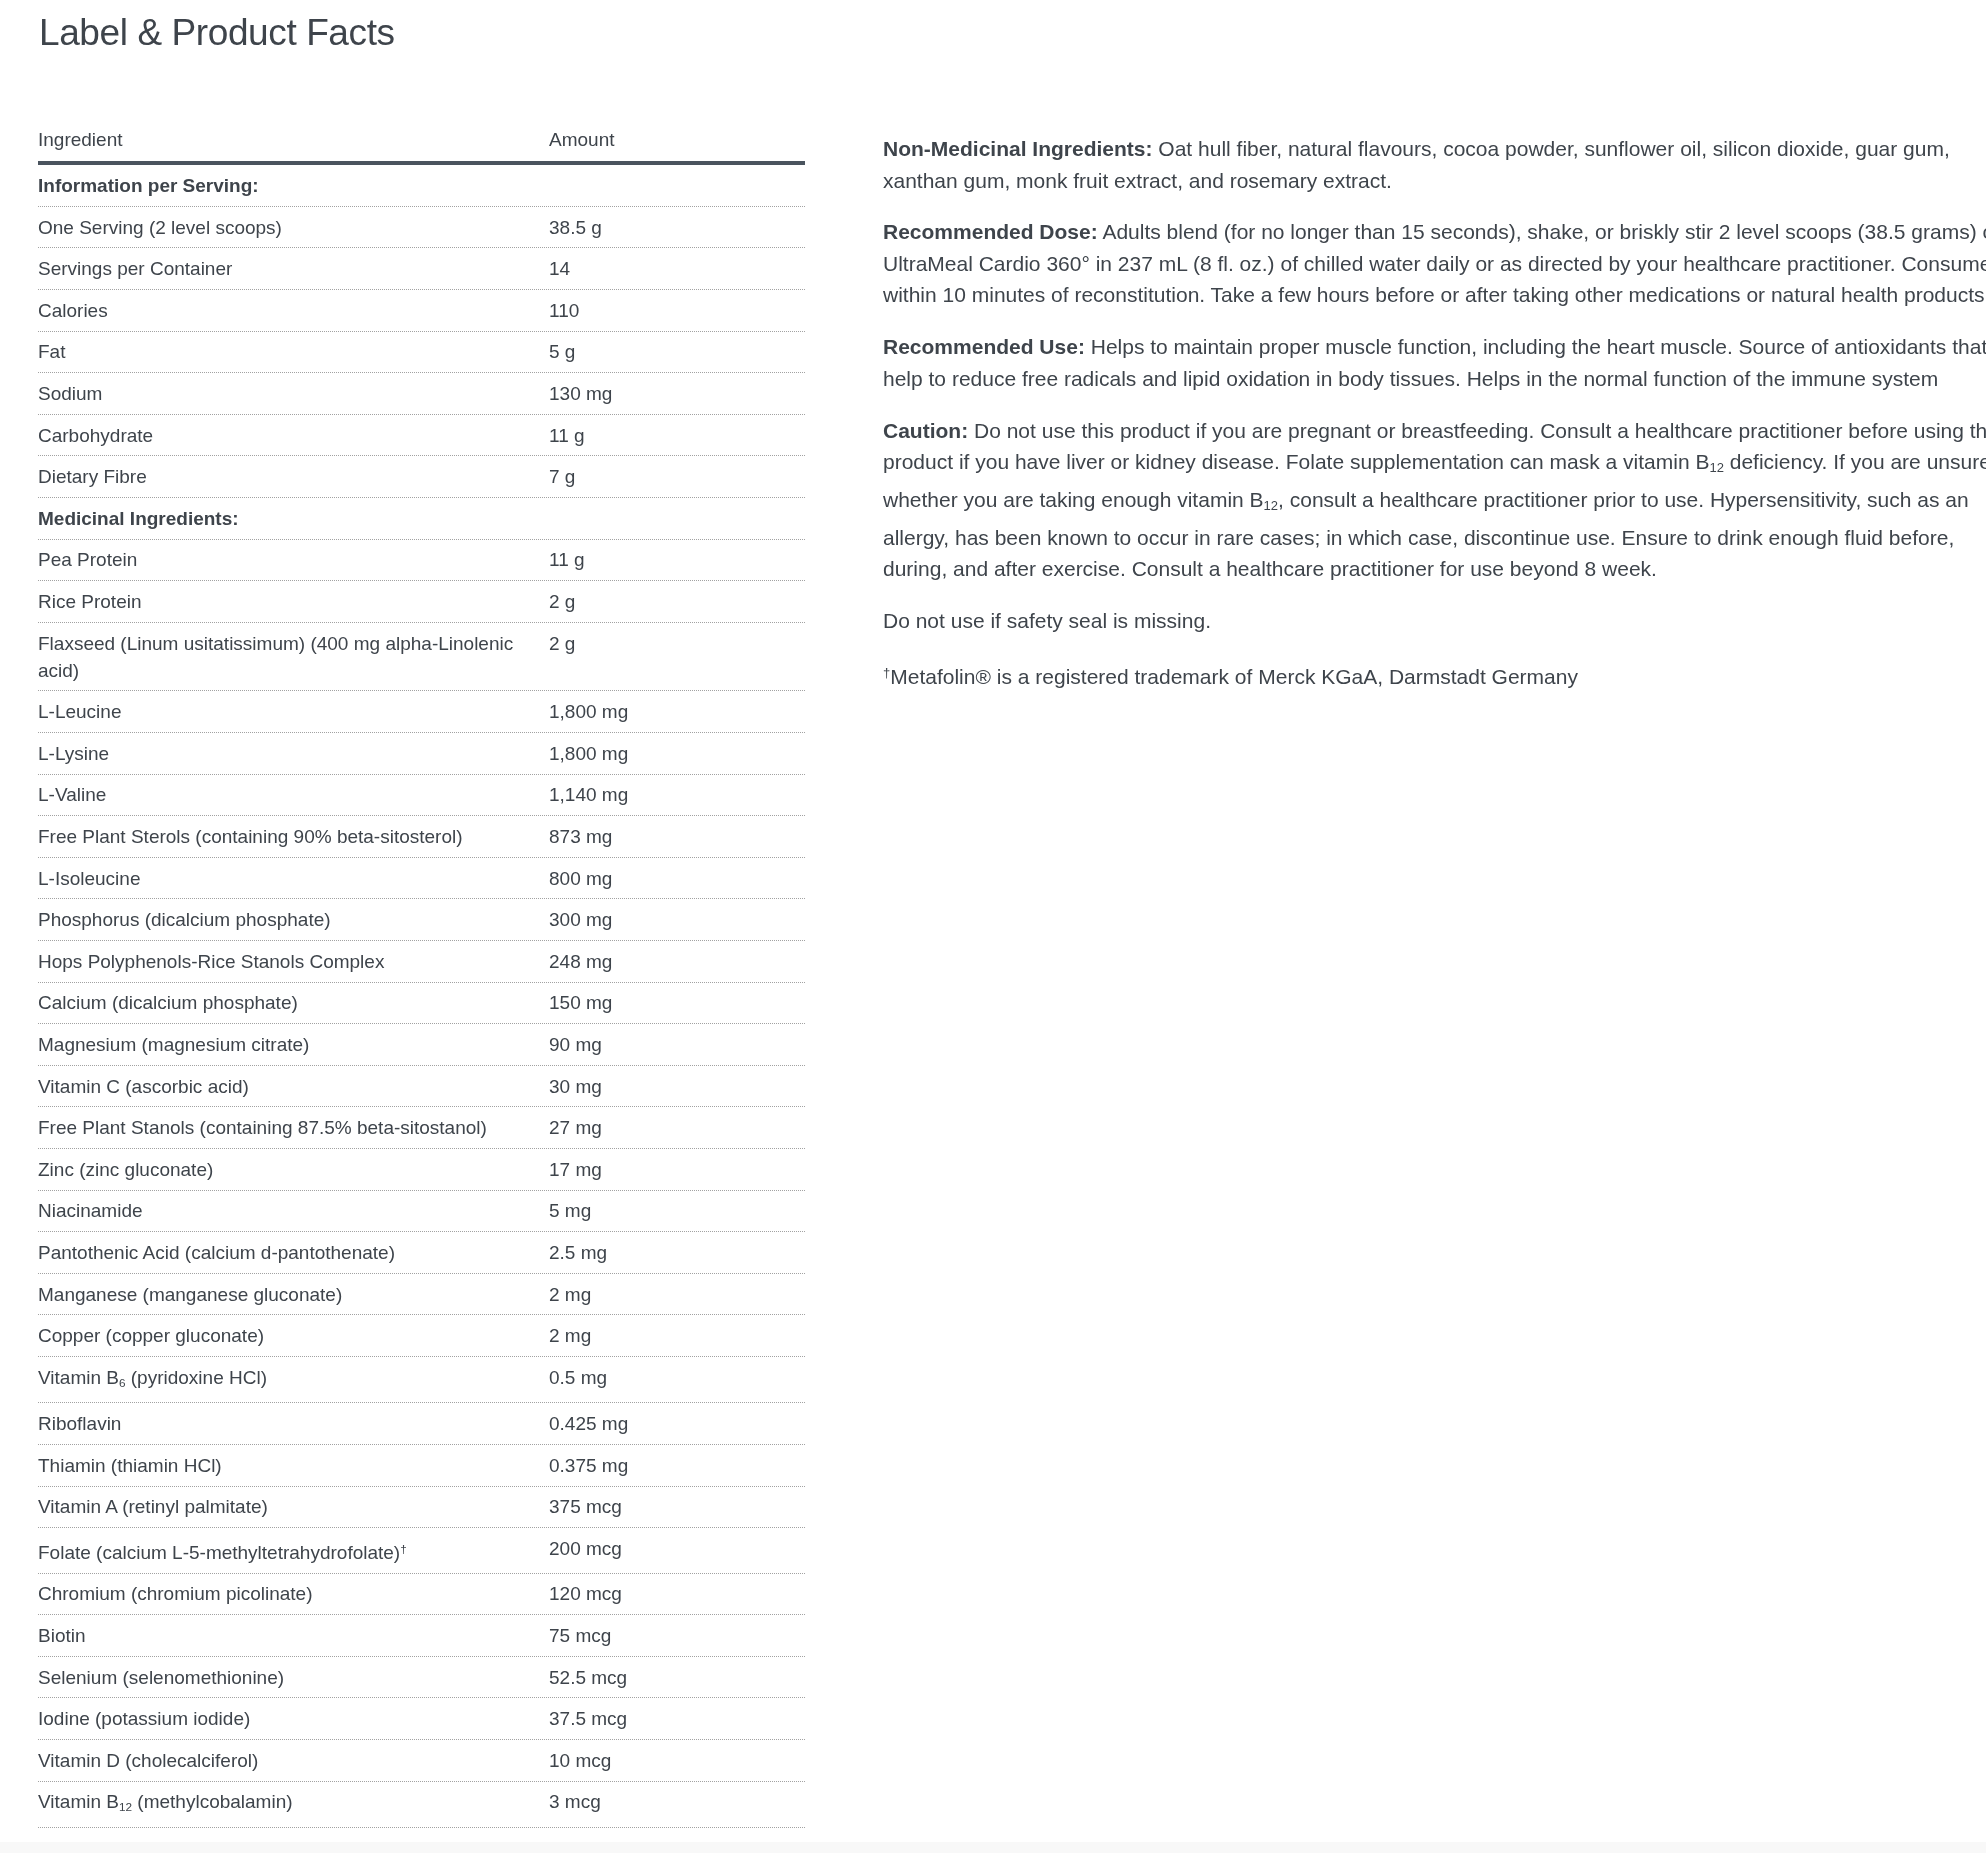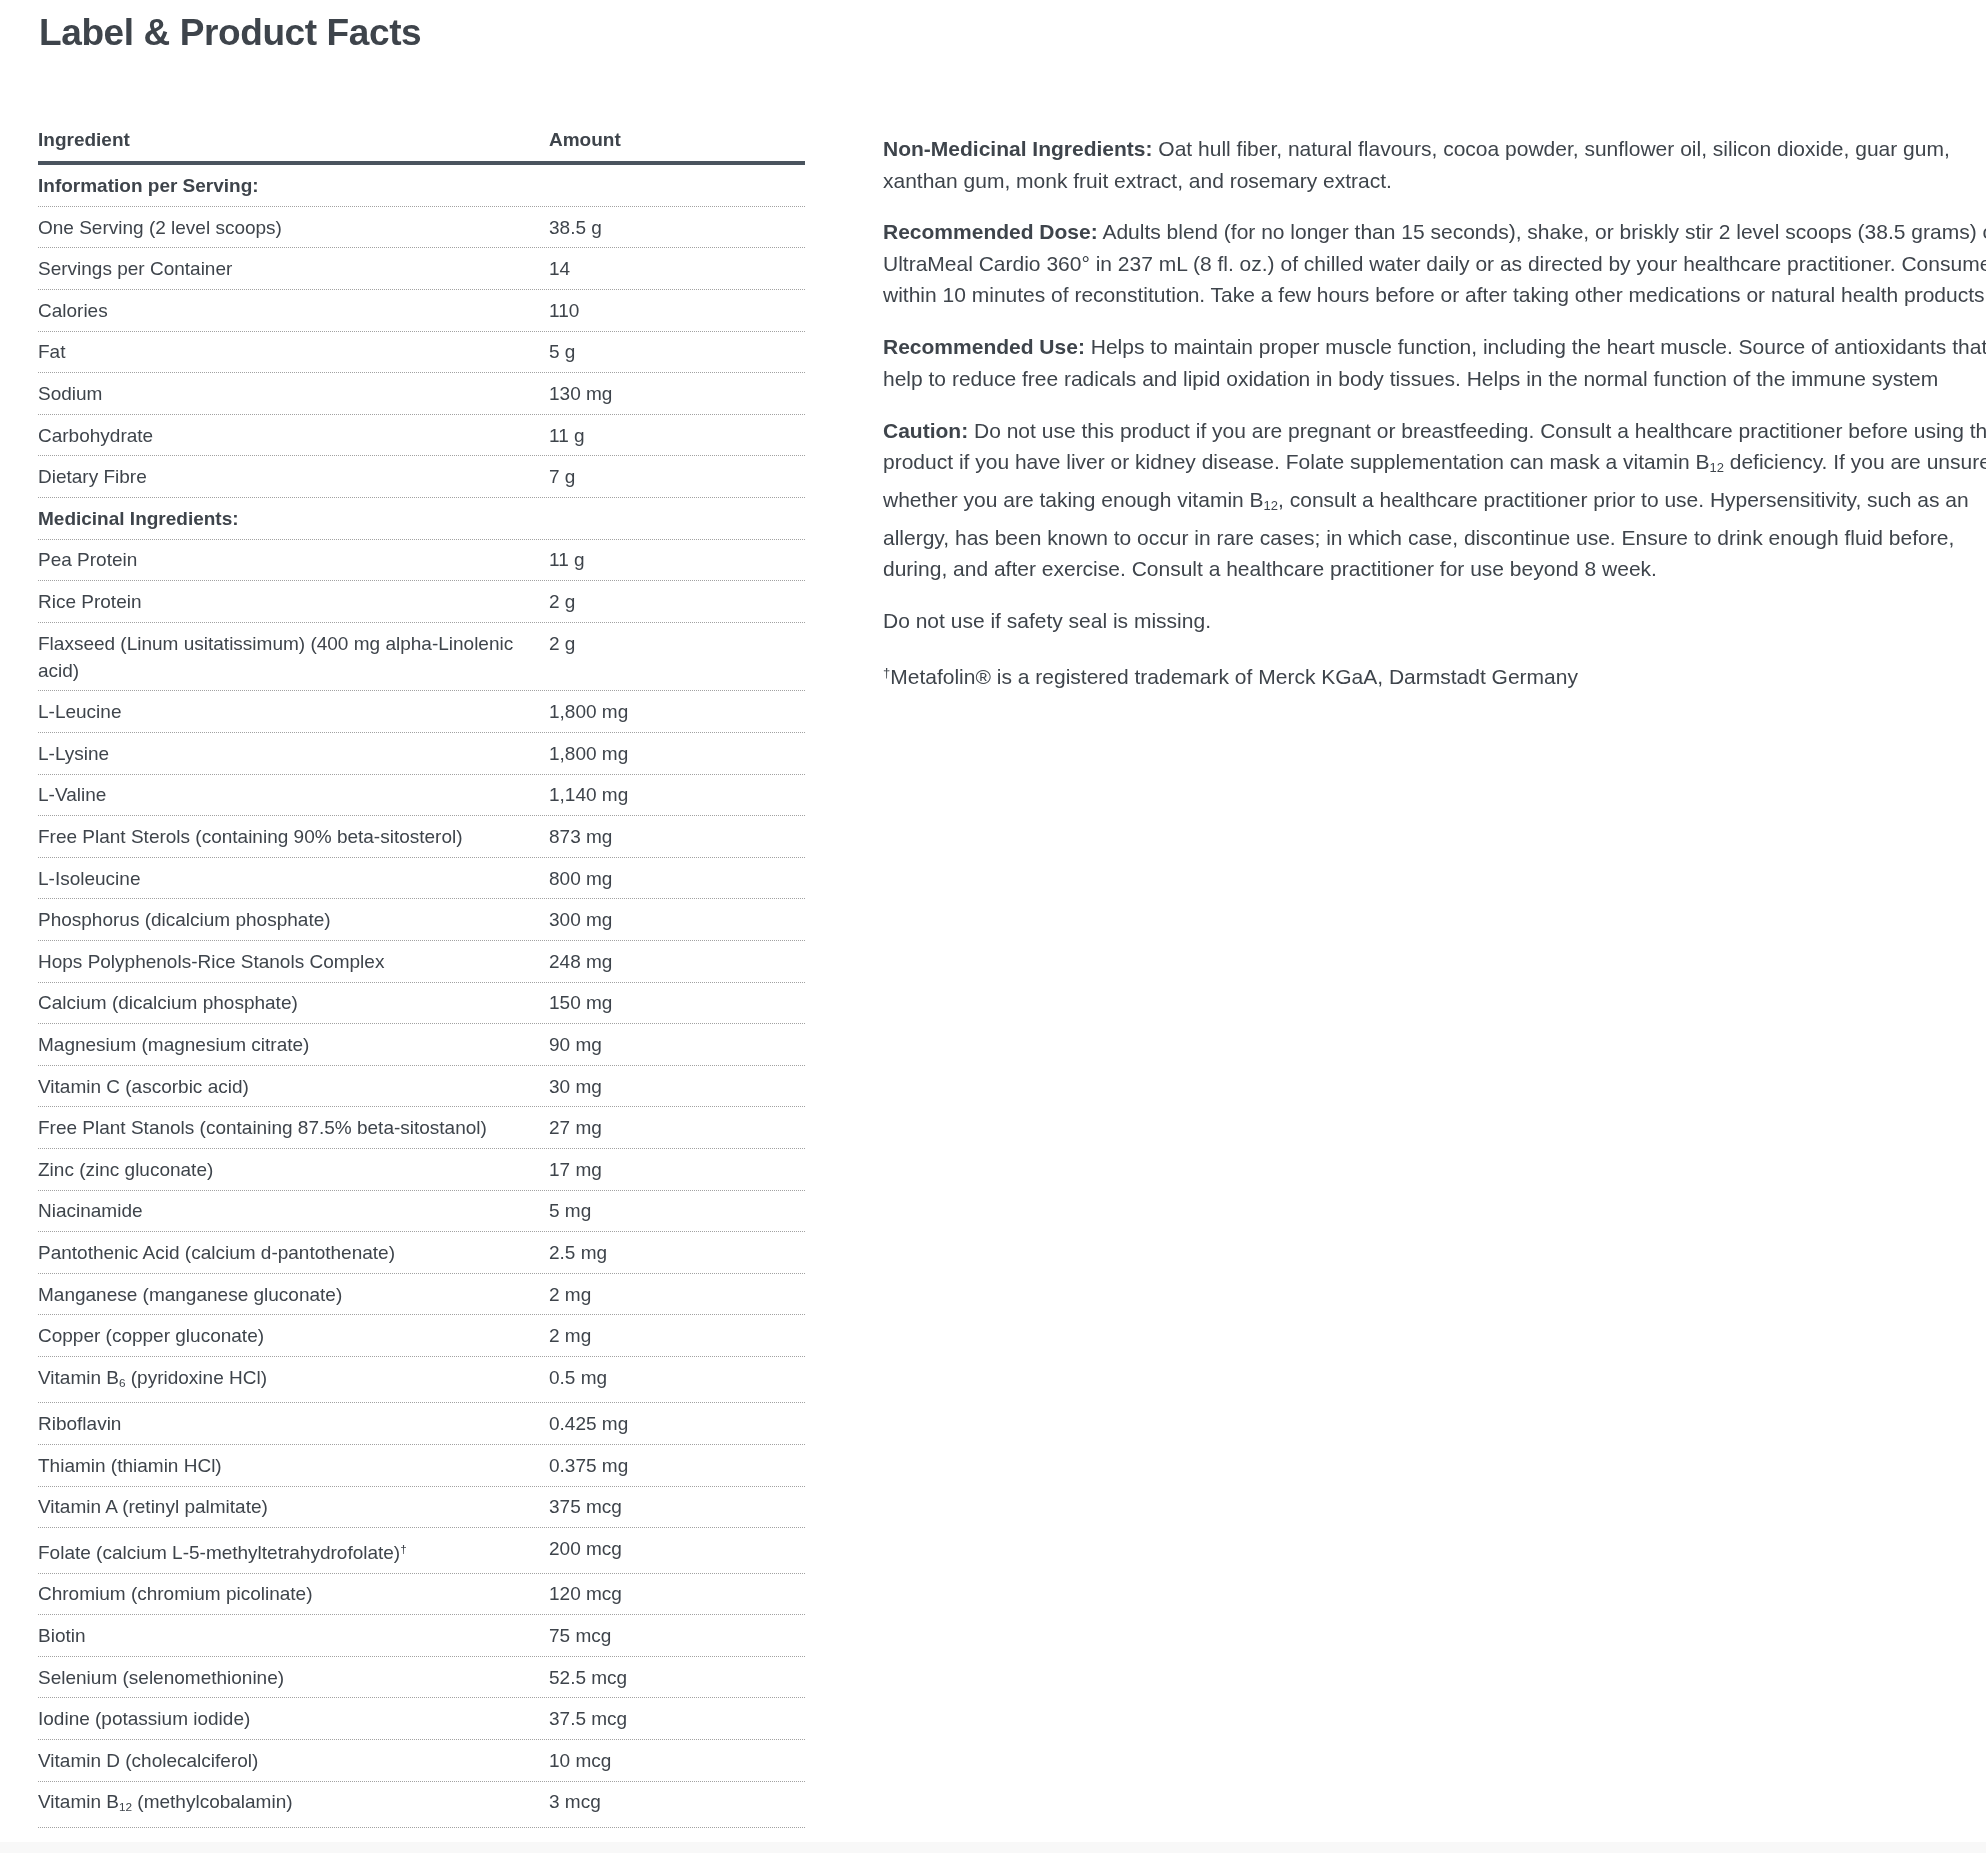--- a/index.html
+++ b/index.html
@@ -16,38 +16,38 @@
     height:1854px;
     font-family:"Liberation Sans", sans-serif;
     color:var(--text);
     overflow:hidden;
   }
   .page-title{
     position:absolute;
     left:39px;
     top:12px;
     font-size:37px;
-    font-weight:700;
+    font-weight:400;
     letter-spacing:-0.4px;
     color:var(--text);
   }
   
   .facts-table{
     position:absolute;
     left:38px;
     top:124px;
     width:767px;
     font-size:19px;
   }
   .thead{
     display:flex;
     align-items:flex-end;
     padding:5.1px 0 10.2px 0;
     border-bottom:4.3px solid var(--rule);
-    font-weight:700;
+    font-weight:400;
   }
   .thead .col-ingredient{width:511px;}
   .thead .col-amount{flex:1;}
   .trow{
     display:flex;
     align-items:flex-start;
     min-height:41px;
     padding:6.8px 0;
     border-bottom:0.9px dotted var(--dotted);
   }

